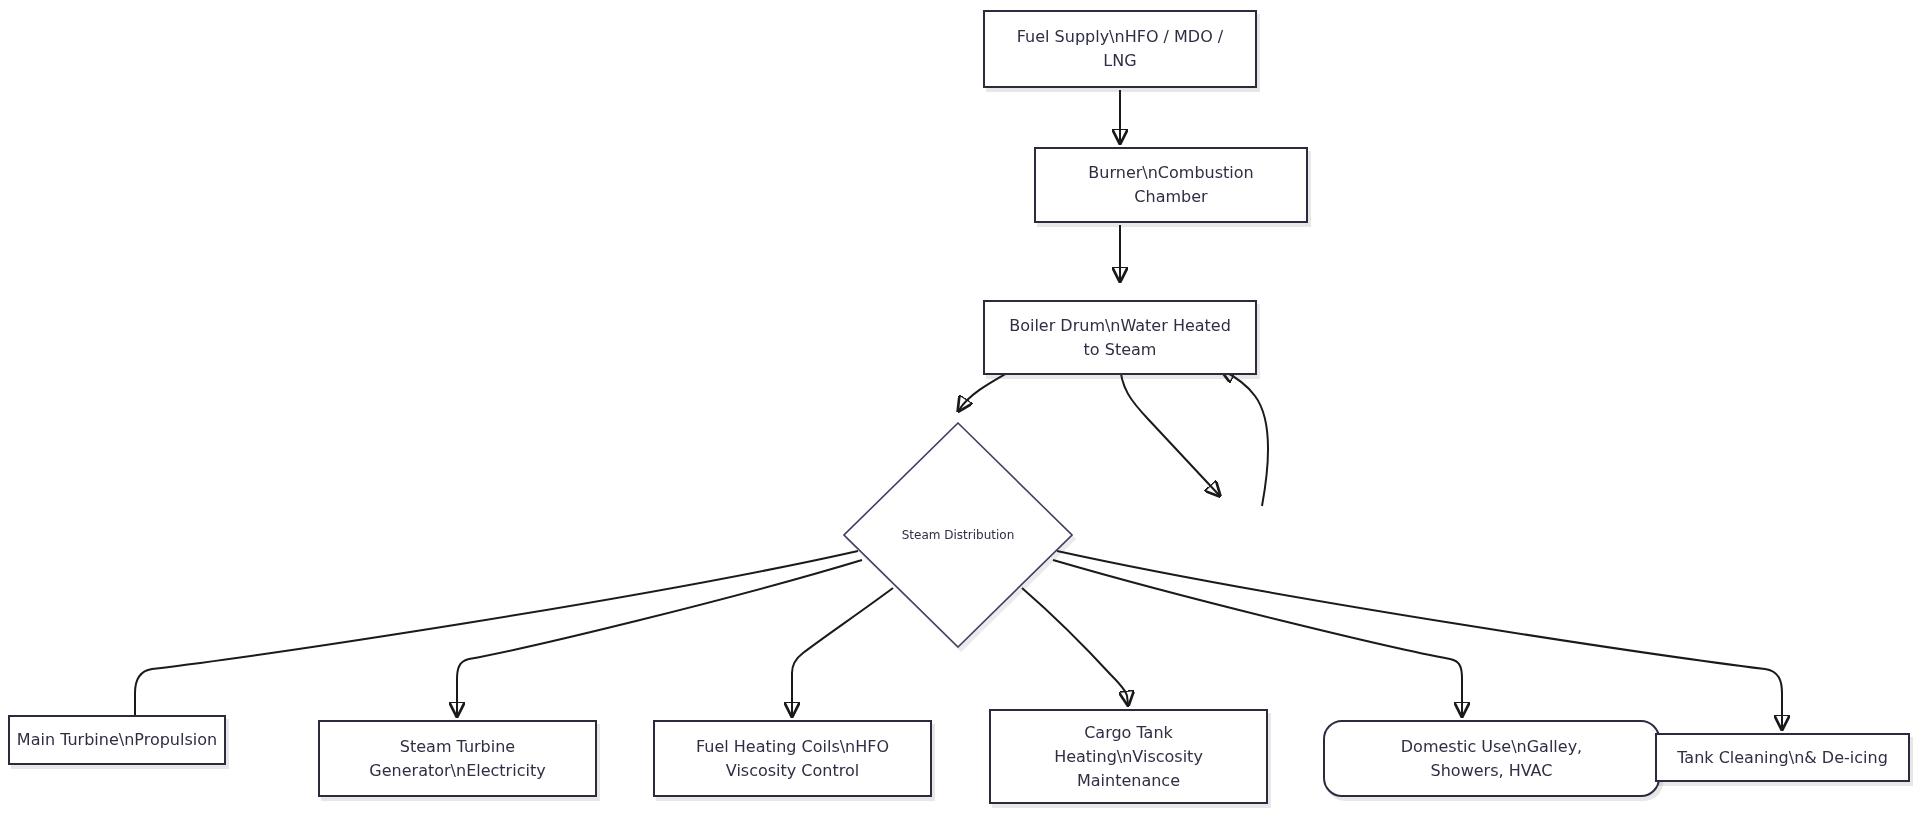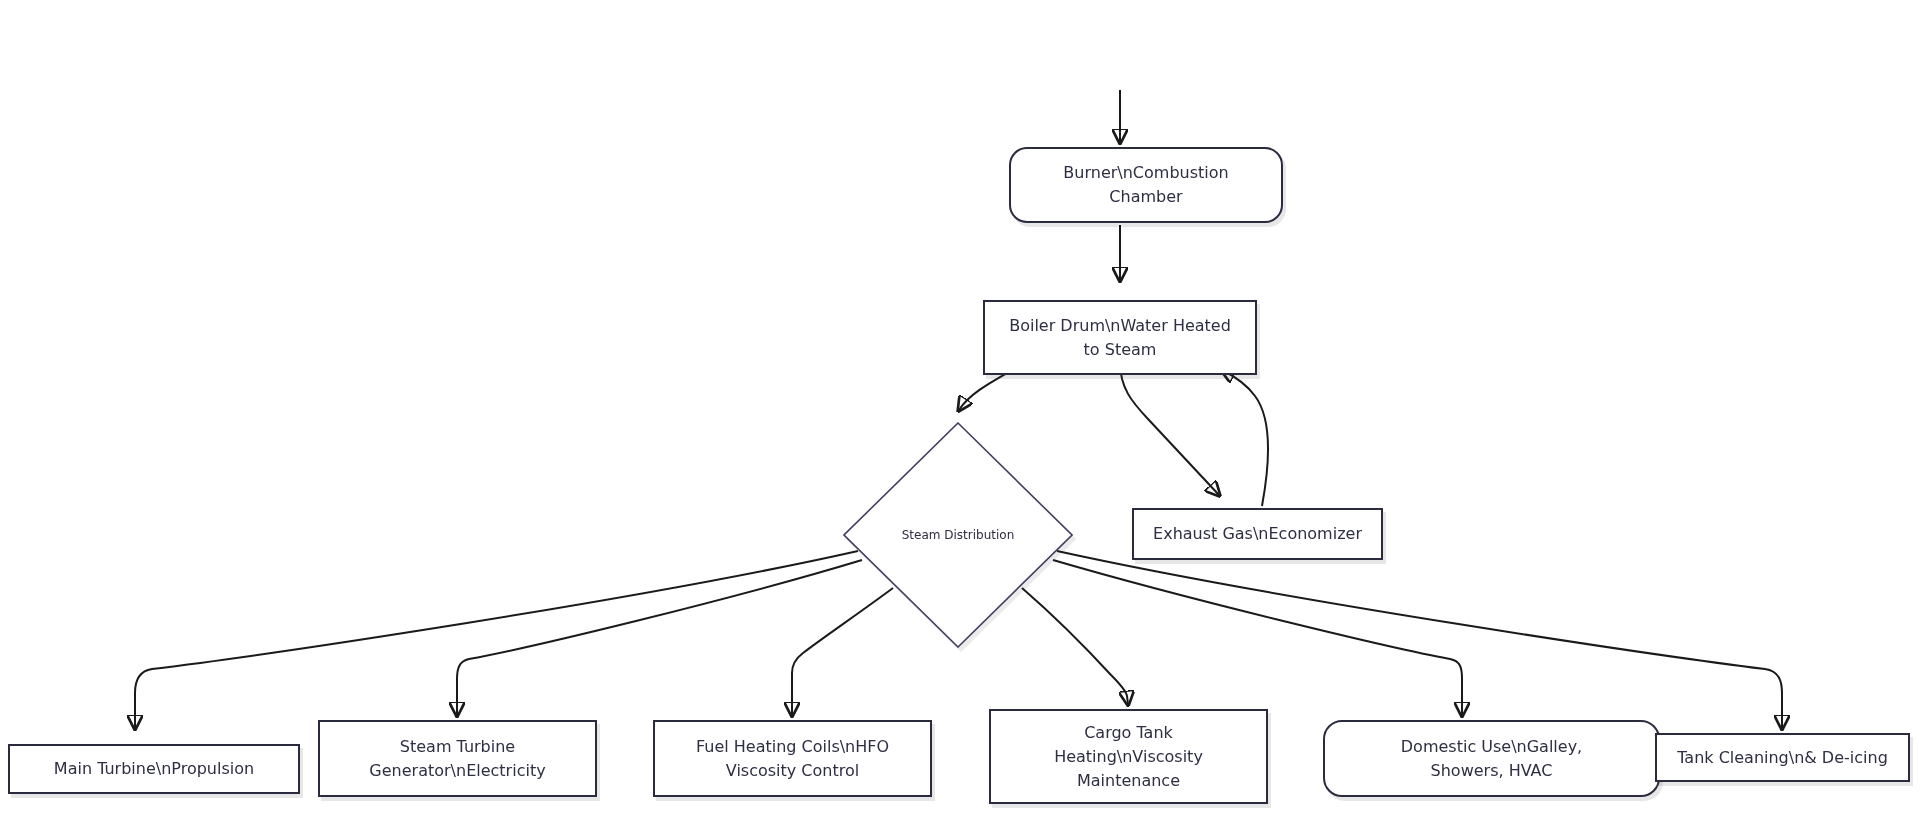--- a/index.html
+++ b/index.html
@@ -20,25 +20,25 @@
   }
   .node .lbl{display:inline-block;}
   .diamond-wrap{
     position:absolute;z-index:2;display:flex;align-items:center;justify-content:center;
     text-align:center;font-size:12px;line-height:24px;
   }
   .diamond-wrap svg{position:absolute;left:0;top:0;filter:drop-shadow(3px 4px 0 rgba(60,60,60,0.10));}
   .diamond-wrap .lbl{position:relative;z-index:1;}
   
   .n-fuel   {left:983px;top:10px; width:274px;height:78px;}
-  .n-burner {left:1009px;top:147px;width:274px;height:76px;border-radius:18px;}
+  .n-burner {left:1034px;top:147px;width:274px;height:76px;}
   .n-boiler {left:983px;top:300px;width:274px;height:75px;}
   .n-steam  {left:843px;top:422px;width:230px;height:226px;}
   .n-econ   {left:1132px;top:508px;width:251px;height:52px;}
-  .n-main   {left:8px;   top:744px;width:292px;height:50px;}
+  .n-main   {left:8px;   top:715px;width:218px;height:50px;}
   .n-stg    {left:318px; top:720px;width:279px;height:77px;}
   .n-fheat  {left:653px; top:720px;width:279px;height:77px;}
   .n-cargo  {left:989px; top:709px;width:279px;height:95px;}
   .n-dom    {left:1323px;top:720px;width:337px;height:77px;border-radius:19px;}
   .n-tank   {left:1655px;top:733px;width:255px;height:49px;}
 </style>
 </head>
 <body>
 
 <div class="canvas">
@@ -55,39 +55,39 @@
     <path d="M1120,362 C1120,388 1132,402 1148,419 L1219,495" marker-end="url(#arrow)"></path>
     <path d="M1262,506 C1269,468 1273,420 1255,396 C1247,385 1234,376 1222,370" marker-end="url(#arrow)"></path>
     <path d="M858,551 C640,600 260,656 152,669 C139,671 135,681 135,693 L135,728" marker-end="url(#arrow)"></path>
     <path d="M862,560 C730,600 525,649 469,659 C459,661 457,669 457,679 L457,715" marker-end="url(#arrow)"></path>
     <path d="M893,588 C858,614 828,634 803,653 C795,659 792,665 792,673 L792,715" marker-end="url(#arrow)"></path>
     <path d="M1022,588 C1052,614 1088,650 1111,675 C1121,685 1126,691 1127,696 L1128,704" marker-end="url(#arrow)"></path>
     <path d="M1053,560 C1190,600 1395,649 1450,659 C1461,661 1462,669 1462,679 L1462,715" marker-end="url(#arrow)"></path>
     <path d="M1057,551 C1280,600 1660,656 1765,669 C1779,671 1782,681 1782,693 L1782,728" marker-end="url(#arrow)"></path>
   </svg>
 
+  <div class="node n-fuel">
+    <span class="lbl" style="max-width:222px">Fuel Supply\nHFO / MDO / LNG</span>
+  </div>
 
   <div class="node n-burner">
     <span class="lbl" style="max-width:186px">Burner\nCombustion Chamber</span>
   </div>
 
   <div class="node n-boiler">
     <span class="lbl" style="max-width:222px">Boiler Drum\nWater Heated to Steam</span>
   </div>
 
   <div class="diamond-wrap n-steam">
     <svg width="230" height="226" viewBox="0 0 230 226">
       <polygon points="115,1 229,113 115,225 1,113" fill="#ffffff" stroke="#3f3f62" stroke-width="1.6"></polygon>
     </svg>
     <span class="lbl">Steam Distribution</span>
   </div>
 
-  <div class="node n-econ">
-    <span class="lbl">Exhaust Gas\nEconomizer</span>
-  </div>
 
   <div class="node n-main">
     <span class="lbl">Main Turbine\nPropulsion</span>
   </div>
 
   <div class="node n-stg">
     <span class="lbl" style="max-width:200px">Steam Turbine Generator\nElectricity</span>
   </div>
 
   <div class="node n-fheat">

